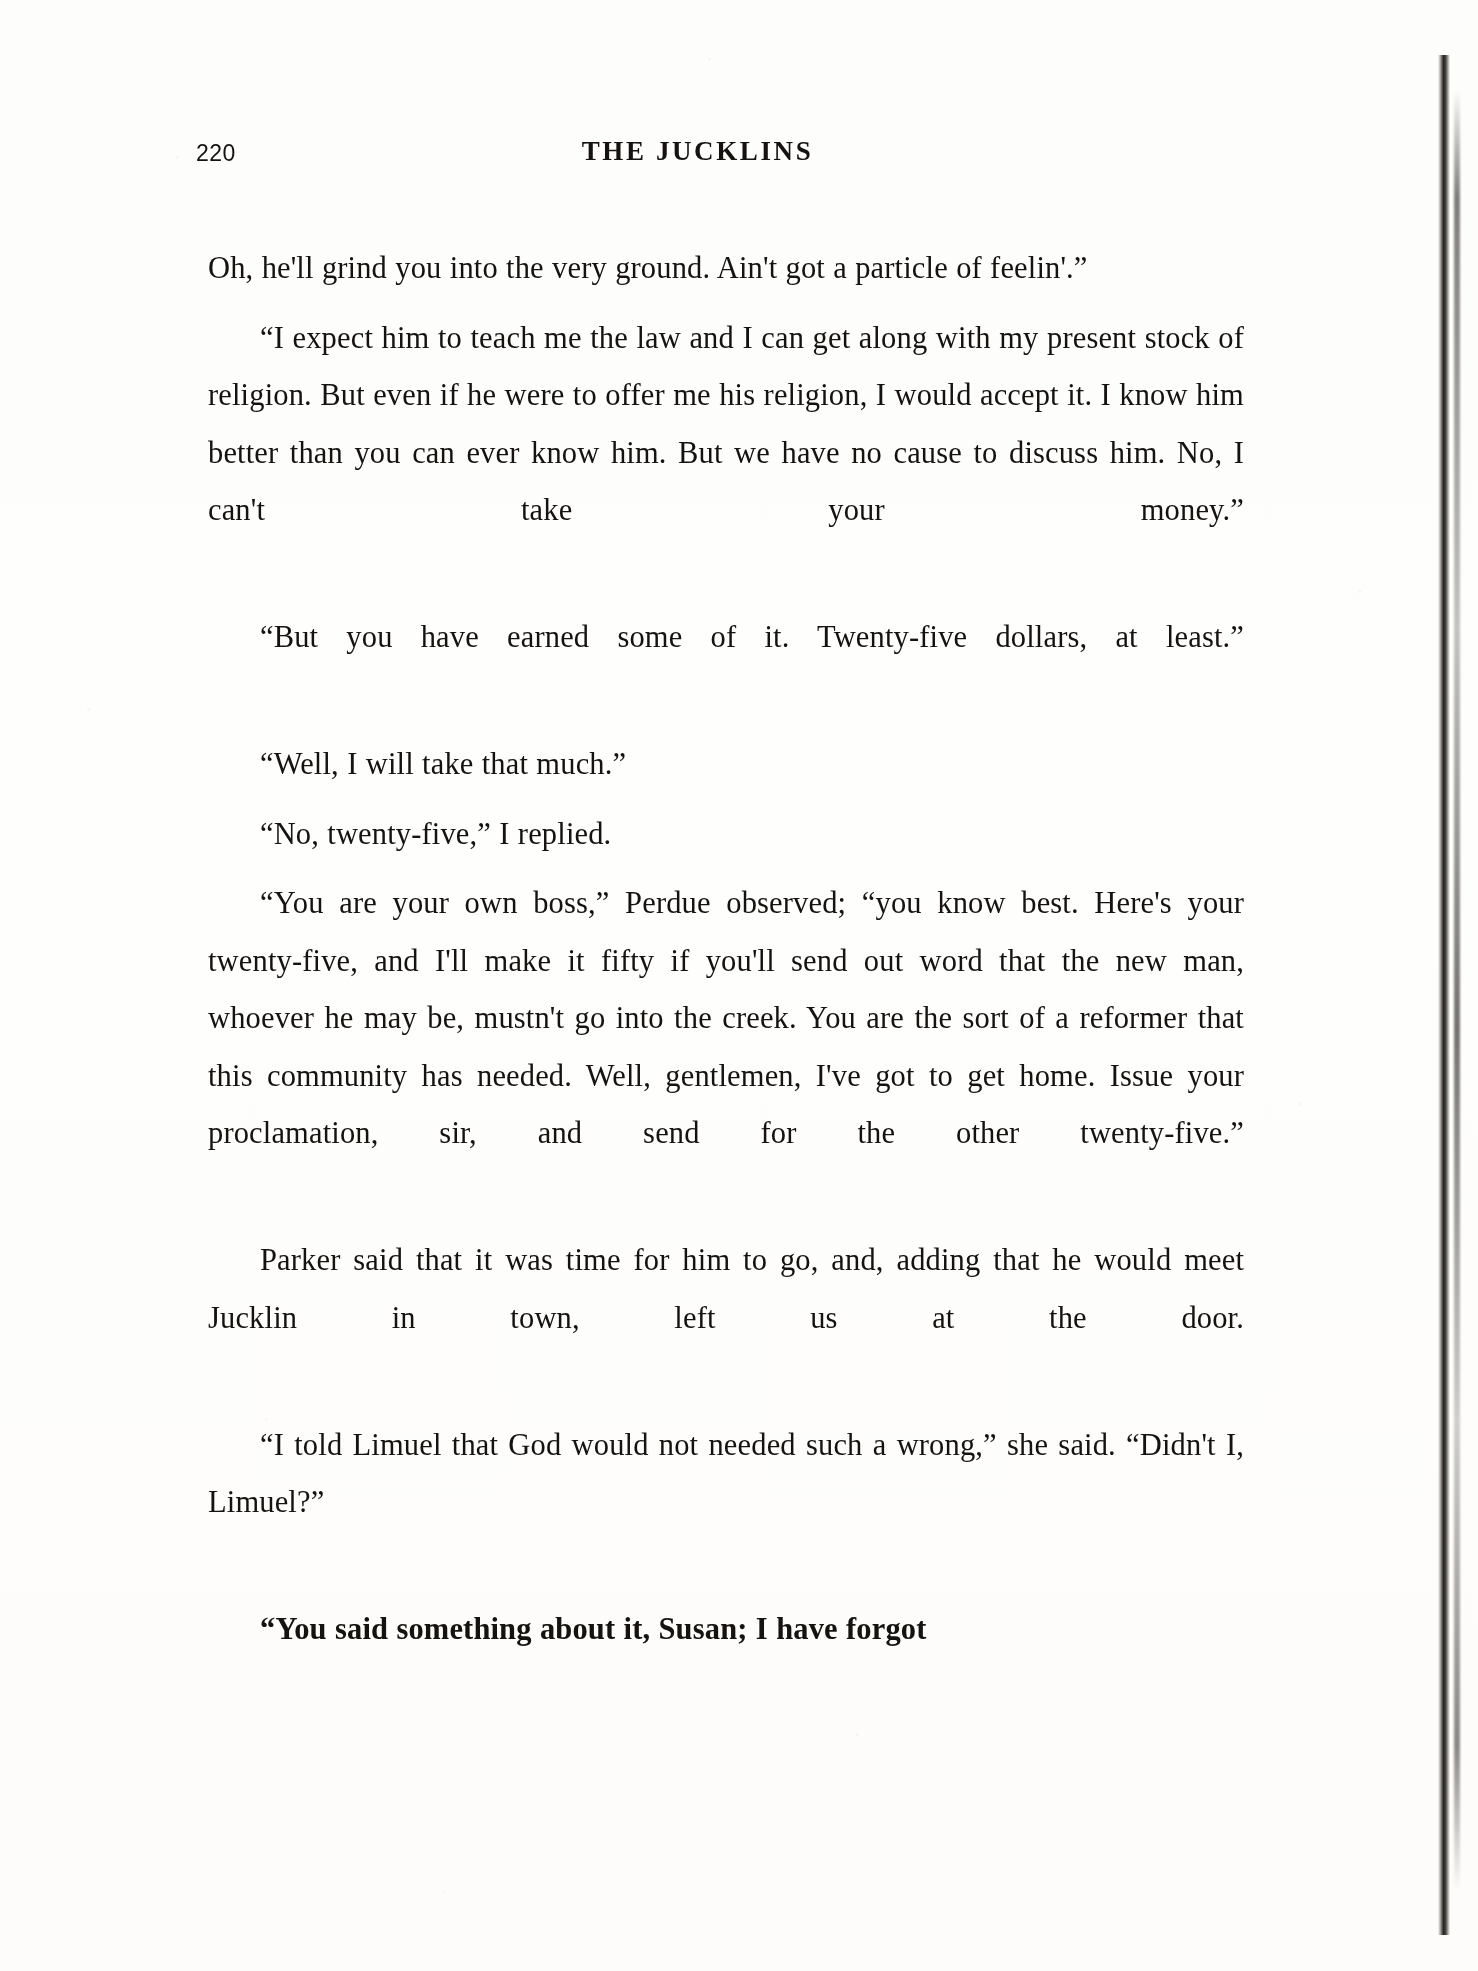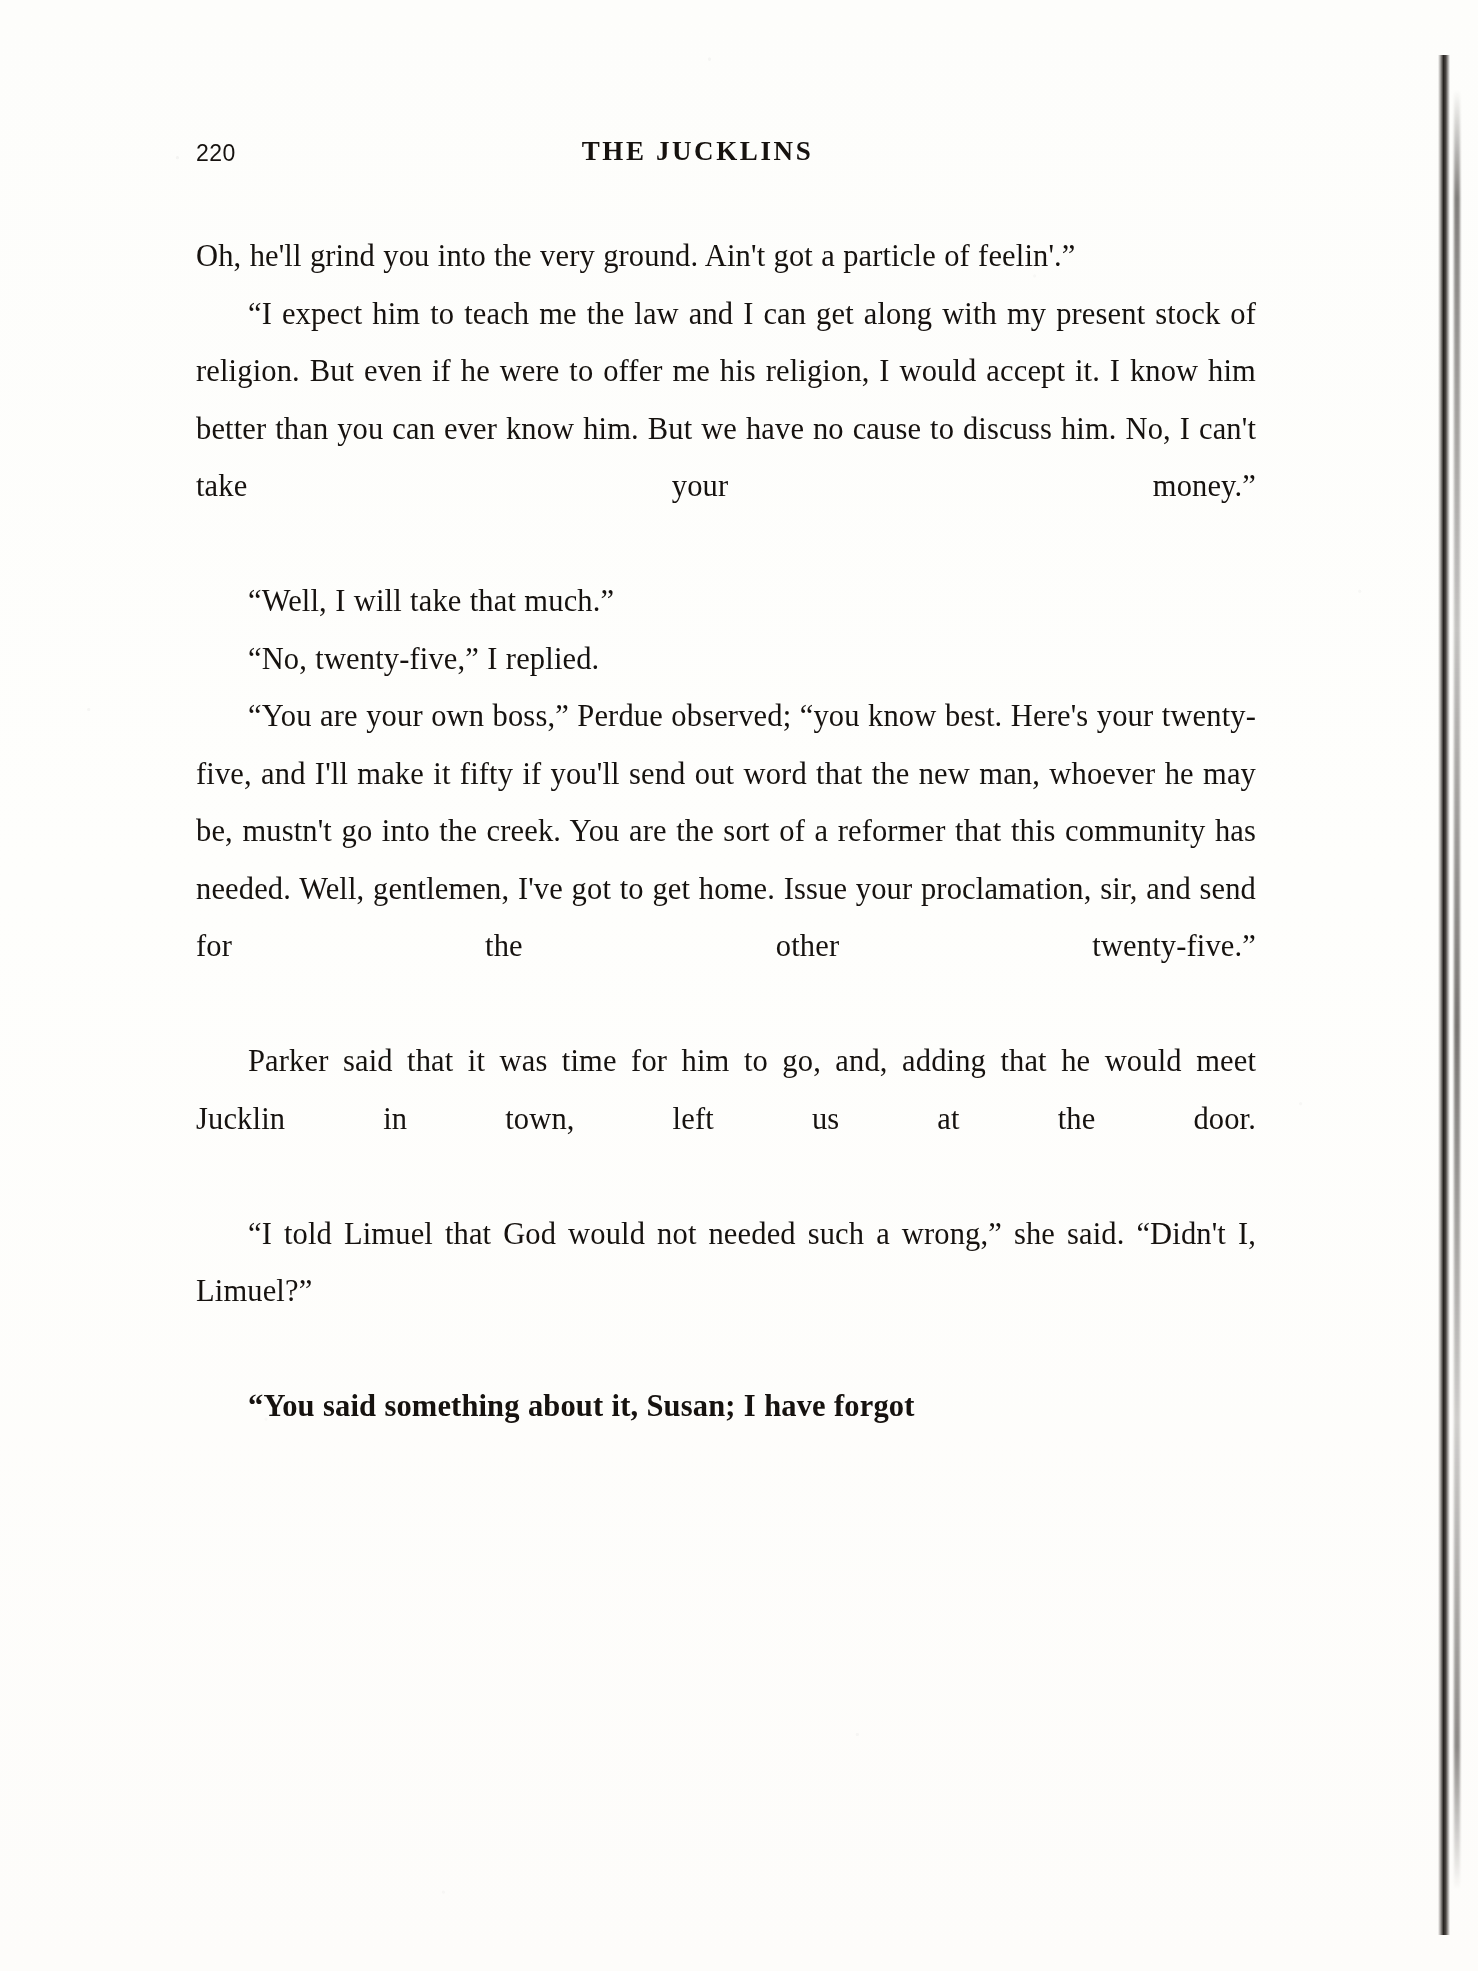--- a/index.html
+++ b/index.html
@@ -96,21 +96,21 @@
   }
 
   .body-text {
     position: absolute;
     left: 196px;
     top: 228px;
     width: 1060px;
   }
 
   p.para {
-    margin: 0;
+    margin: 12px;
     font-size: 30.5px;
     line-height: 57.5px;
     text-align: justify;
     text-indent: 52px;
     letter-spacing: 0.15px;
     word-spacing: 0.5px;
   }
   p.para.no-indent {
     text-indent: 0;
   }
@@ -135,19 +135,20 @@
   <div class="spine"></div>
   <div class="spine2"></div>
 </div>
 
 <div class="page-number">220</div>
 <div class="running-head">THE JUCKLINS</div>
 
 <div class="body-text">
   <p class="para no-indent short">Oh, he'll grind you into the very ground.   Ain't got a particle of feelin'.”</p>
   <p class="para">“I expect him to teach me the law and I can get along with my present stock of religion.   But even if he were to offer me his religion, I would accept it.   I know him better than you can ever know him.   But we have no cause to discuss him.   No, I can't take your money.”</p>
+  <p class="para">“But you have earned some of it.   Twenty-five dollars, at least.”</p>
   <p class="para short">“Well, I will take that much.”</p>
   <p class="para short">“No, twenty-five,” I replied.</p>
   <p class="para">“You are your own boss,” Perdue observed; “you know best.   Here's your twenty-five, and I'll make it fifty if you'll send out word that the new man, whoever he may be, mustn't go into the creek.   You are the sort of a reformer that this community has needed.   Well, gentlemen, I've got to get home.   Issue your proclamation, sir, and send for the other twenty-five.”</p>
   <p class="para">Parker said that it was time for him to go, and, adding that he would meet Jucklin in town, left us at the door.</p>
   <p class="para">“I told Limuel that God would not needed such a wrong,” she said.   “Didn't I, Limuel?”</p>
   <p class="para short bold-open">“You said something about it, Susan; I have forgot</p>
 </div>
 
 </body></html>

